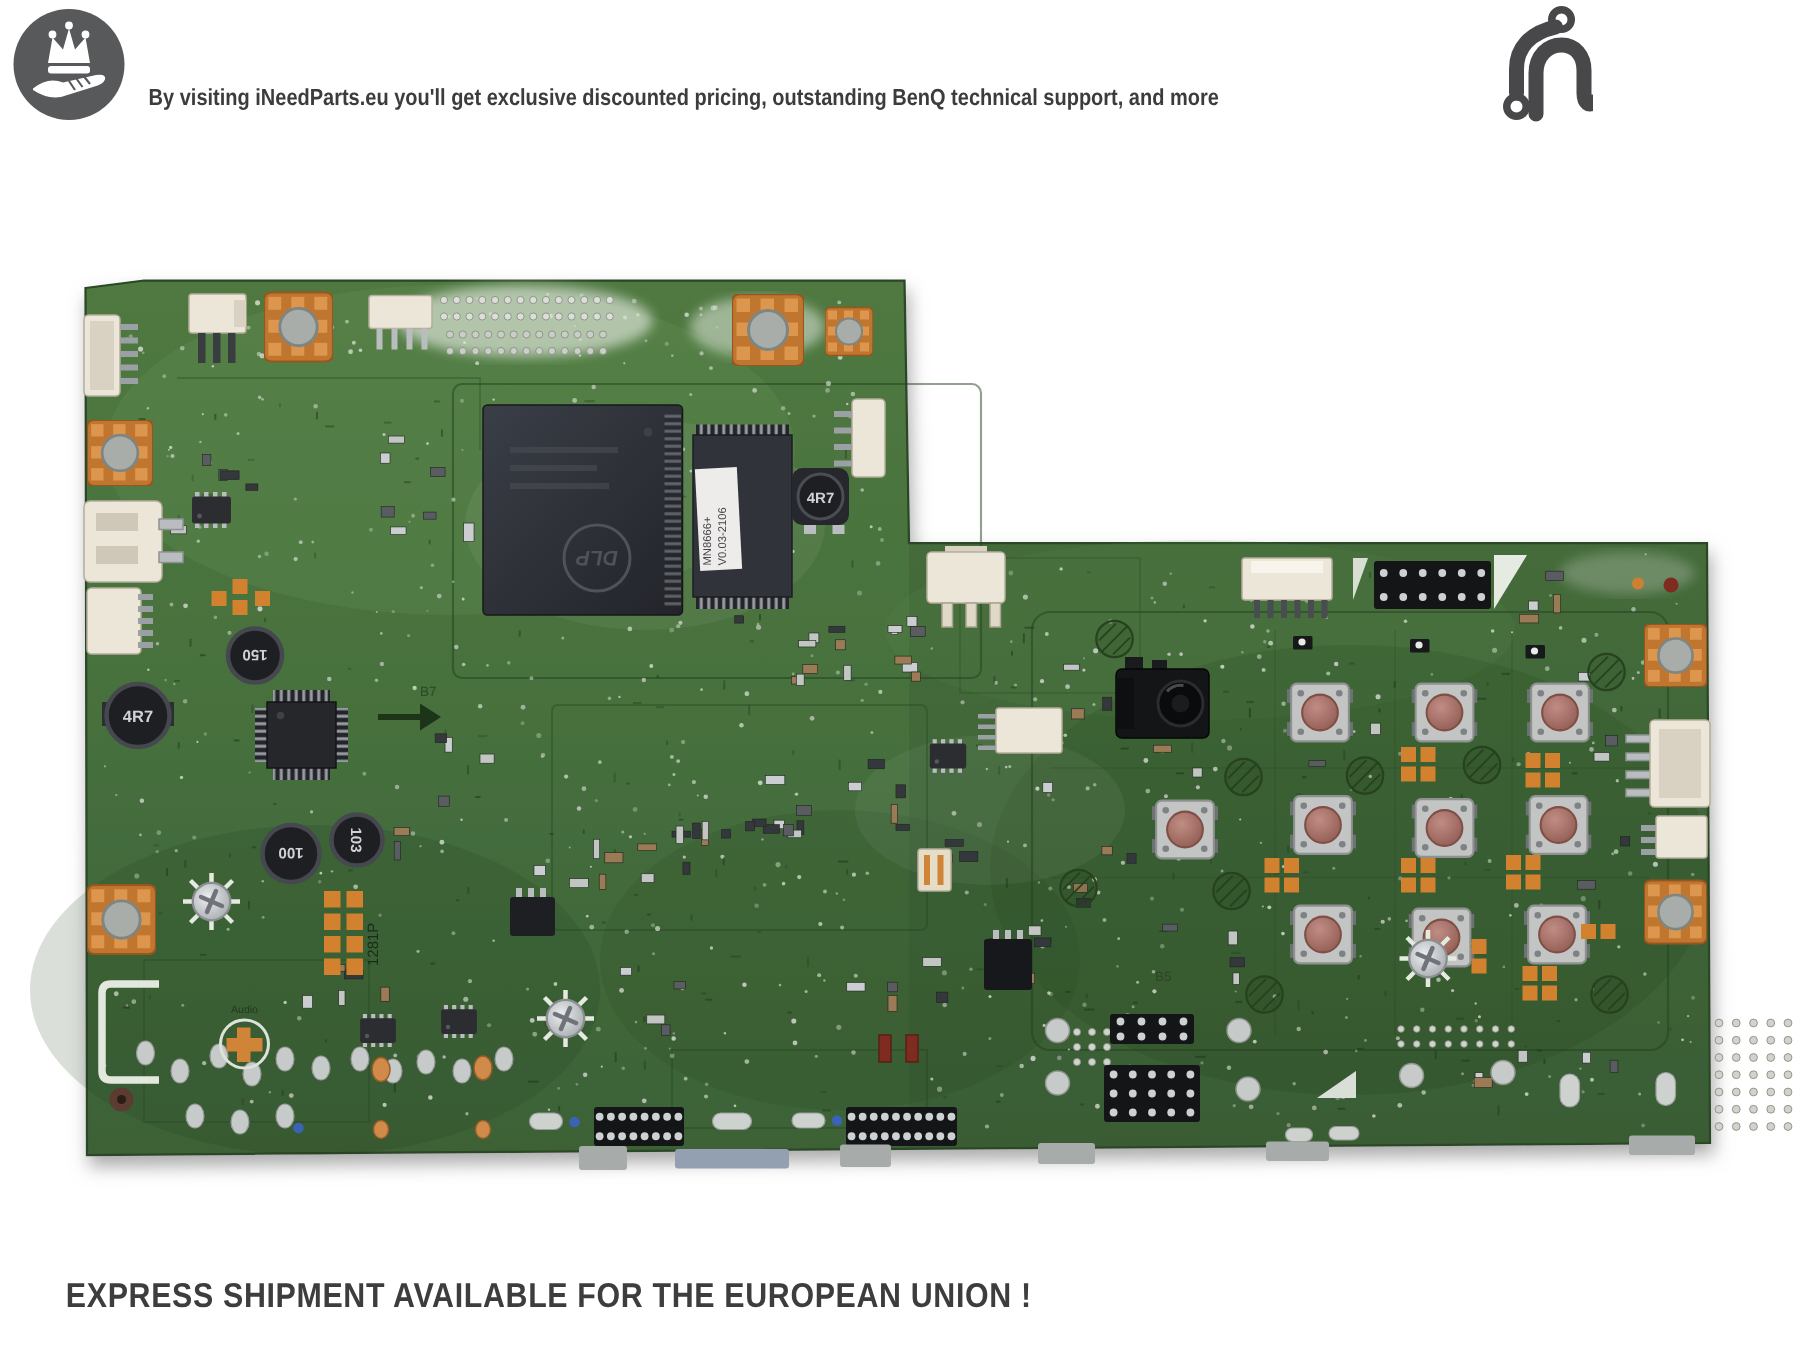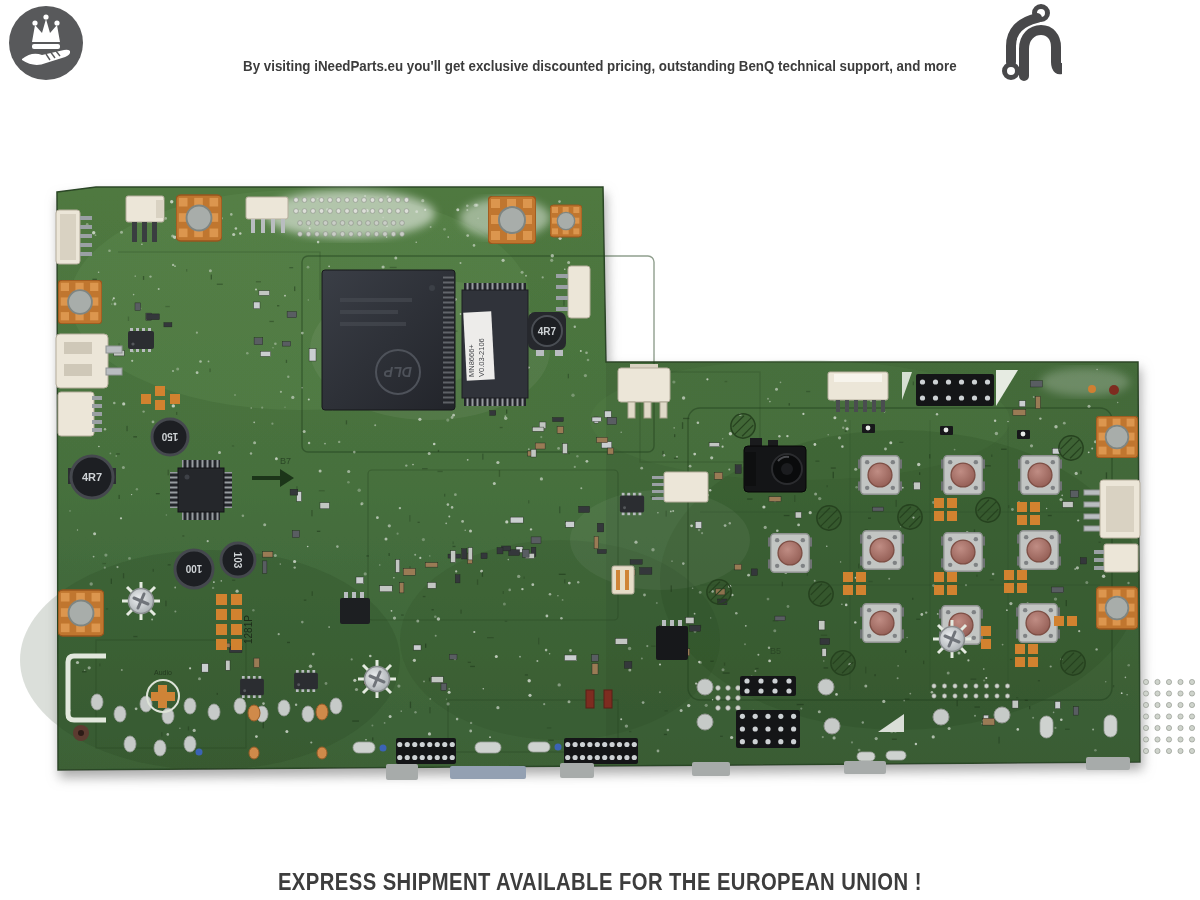--- a/index.html
+++ b/index.html
@@ -1,32 +1,32 @@
 <!DOCTYPE html>
 <html><head>
 <meta charset="utf-8">
 <style>
   html,body{margin:0;padding:0;background:#ffffff;}
   body{width:1200px;height:900px;position:relative;overflow:hidden;
        font-family:"Liberation Sans",sans-serif;color:#3e3e3e;}
   .abs{position:absolute;}
   
   .badge{left:8px;top:5px;width:76px;height:76px;}
-  .tagline{left:0;right:0;top:57px;text-align:center;}
+  .tagline{left:0;right:0;top:57px;text-align:left;padding-left:41px;}
   .tagline span{display:inline-block;transform:scaleX(.86);transform-origin:center;
     font-size:15.5px;font-weight:bold;color:#3c3c3c;white-space:nowrap;}
   .brand{left:998px;top:2px;width:200px;height:80px;}
   .brand-icon{position:absolute;left:0;top:0;}
   .brand-text{position:absolute;left:64px;top:20px;line-height:1;}
   .brand-name{font-size:21px;font-weight:bold;color:#3d3d3f;display:inline-block;
     transform:scaleX(.92);transform-origin:left;letter-spacing:-.5px;}
   .brand-sub{font-size:11.5px;font-weight:bold;color:#3d3d3f;display:inline-block;
     transform:scaleX(.95);transform-origin:left;word-spacing:2px;margin-top:3px;letter-spacing:.2px;}
   
-  .footer{left:0;right:0;top:869px;text-align:center;}
+  .footer{left:0;right:0;top:850px;text-align:left;}
   .footer span{display:inline-block;transform:scaleX(.88);transform-origin:center;
     font-size:23px;font-weight:bold;color:#3d3d3d;letter-spacing:.5px;white-space:nowrap;}
   svg text{font-family:"Liberation Sans",sans-serif;}
 </style>
 </head>
 <body>
 
 <div class="abs badge">
   <svg width="76" height="76" viewBox="0 0 76 76">
     <circle cx="38" cy="38" r="37" fill="#58595b"></circle>

